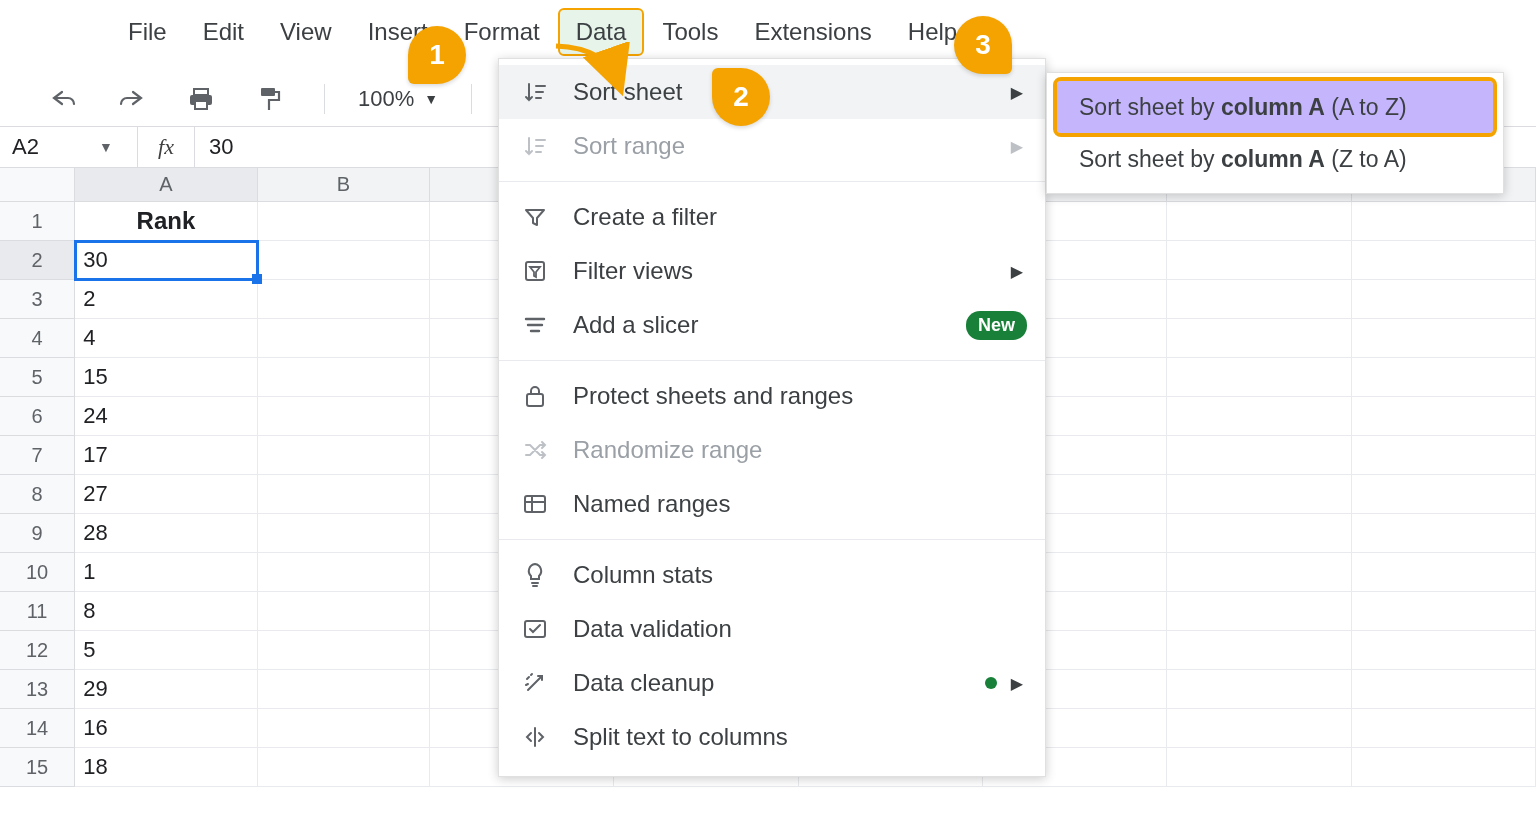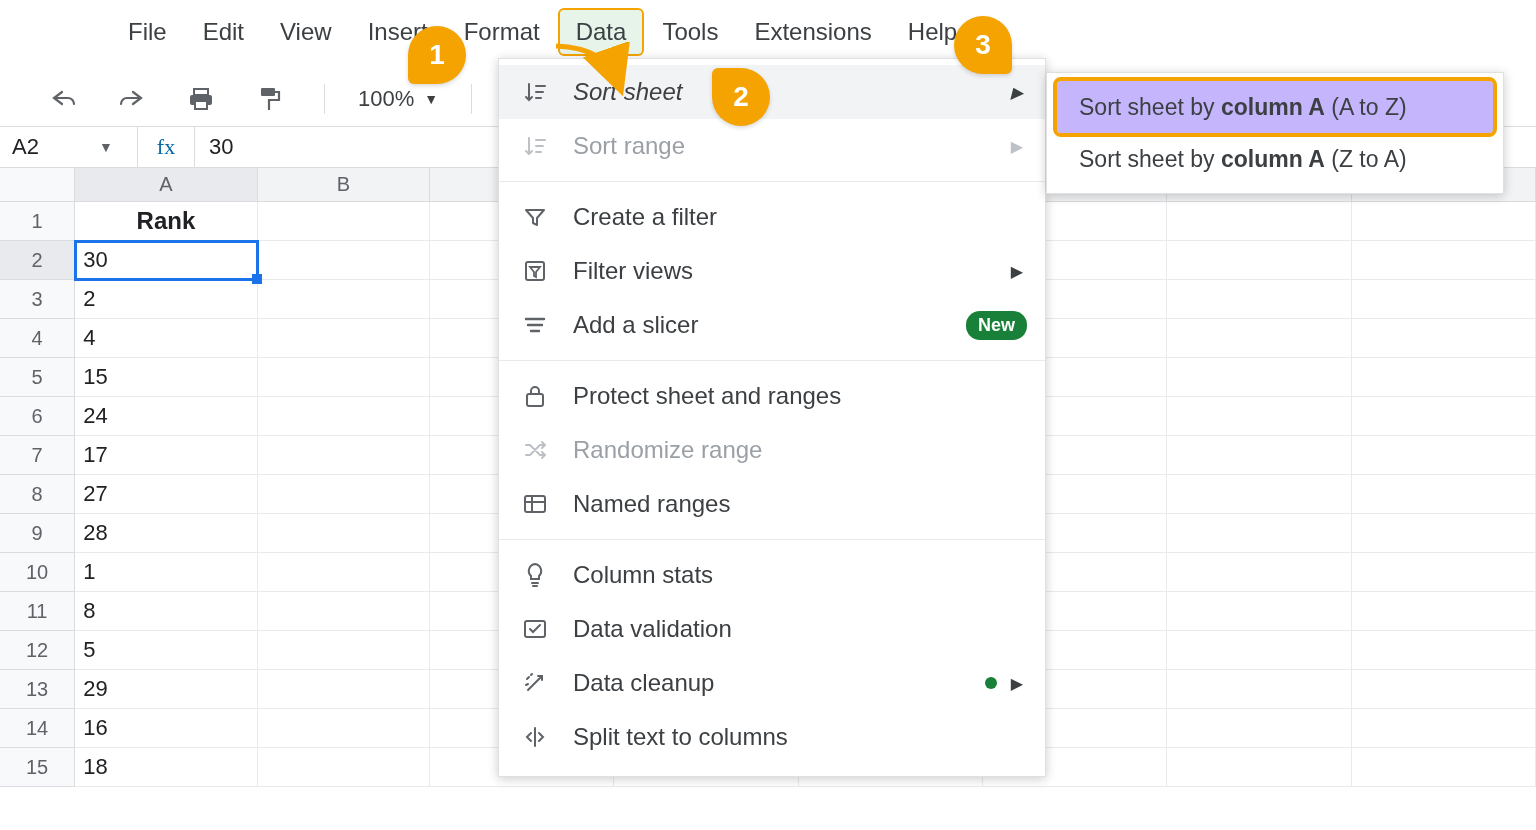--- a/index.html
+++ b/index.html
@@ -65,21 +65,22 @@
     height: 100%;
     border-right: 1px solid #dadce0;
     display: flex; align-items:center;
     padding-left: 12px;
     font-size: 22px;
     gap: 60px;
   }
   .namebox .caret { font-size: 14px; color:#5f6368; }
   .fx-label {
     width: 56px; text-align:center;
-    color: #0369a1;
+    font-style: italic;
+    color: #404040;
     font-size: 22px;
     font-family: "Times New Roman", serif;
   }
   .fbar-sep { width:1px; height:100%; background:#dadce0; }
   .formula-input {
     flex: 1;
     padding-left: 14px;
     font-size: 22px;
     color: #202124;
   }
@@ -149,21 +150,21 @@
     font-size: 24px;
   }
   .dd-item {
     display:flex; align-items:center;
     height: 54px;
     padding: 0 22px;
     gap: 24px;
     color:#3c4043;
     position:relative;
   }
-  .dd-item.hover { background:#f1f3f4;font-style:italic; }
+  .dd-item.hover { background:#f1f3f4; }
   .dd-item.disabled { color:#9aa0a6; }
   .dd-sep { height:1px; background:#e8eaed; margin: 8px 0; }
   .dd-ico { width:28px; display:inline-flex; justify-content:center; }
   .dd-arrow {
     position:absolute; right:22px;
     font-size:16px; color:#3c4043;
   }
   .dd-arrow.dim { color:#bdc1c6; }
   .badge-new {
     position:absolute; right:18px;
@@ -520,21 +521,21 @@
     <span class="badge-new">New</span>
   </div>
   <div class="dd-sep"></div>
   <div class="dd-item">
     <span class="dd-ico">
       <svg width="22" height="24" viewBox="0 0 22 24">
           <rect x="3" y="10" width="16" height="12" rx="2" fill="none" stroke="#5f6368" stroke-width="2"></rect>
           <path d="M7 10V7a4 4 0 0 1 8 0v3" fill="none" stroke="#5f6368" stroke-width="2"></path>
         </svg>
     </span>
-    <span>Protect sheet and ranges</span>
+    <span>Protect sheets and ranges</span>
   </div>
   <div class="dd-item disabled">
     <span class="dd-ico">
       <svg width="24" height="22" viewBox="0 0 24 22">
           <path d="M3 6h4l10 10h4M3 16h4l10-10h4M19 3l3 3-3 3M19 13l3 3-3 3" fill="none" stroke="#bdc1c6" stroke-width="2" stroke-linecap="round"></path>
         </svg>
     </span>
     <span>Randomize range</span>
   </div>
   <div class="dd-item">

